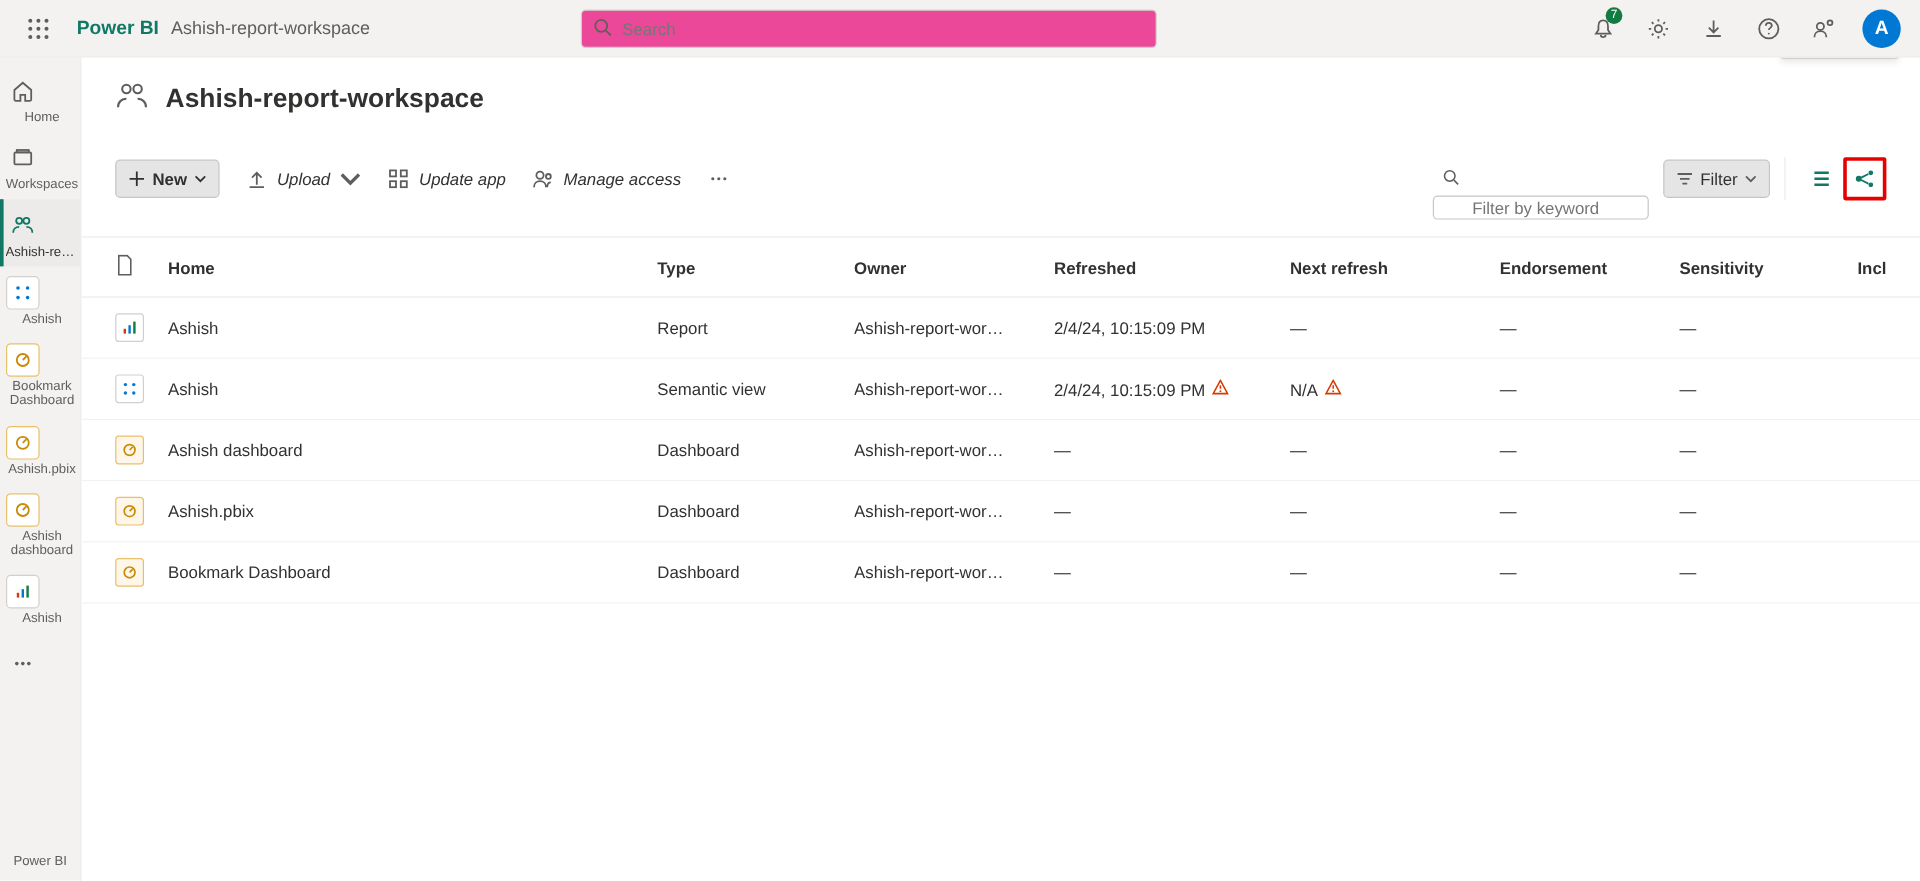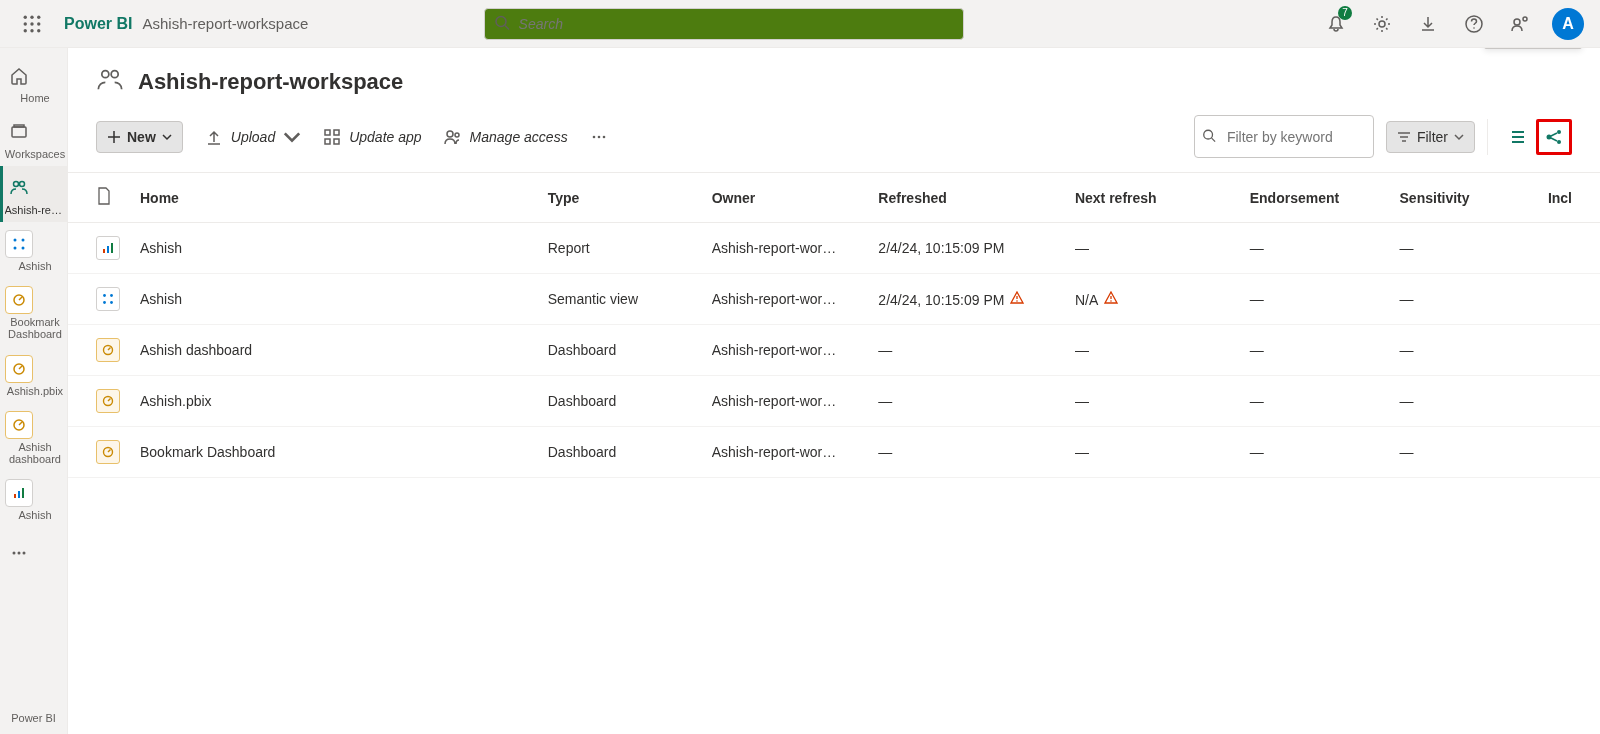--- a/index.html
+++ b/index.html
@@ -5,21 +5,21 @@
 * { box-sizing: border-box; margin: 0; padding: 0; }
 body { font-family: "Segoe UI", -apple-system, sans-serif; font-size: 14px; color: #323130; background: #fff; overflow: hidden; }
 
 
 .topbar { display: flex; align-items: center; height: 48px; background: #f3f2f1; padding: 0 8px; border-bottom: 1px solid #edebe9; }
 .waffle { width: 48px; height: 48px; display:flex; align-items:center; justify-content:center; cursor:pointer; }
 .waffle svg { width:18px; height:18px; }
 .brand { font-weight:600; font-size:16px; color:#117865; margin-left:8px; margin-right:10px; }
 .breadcrumb-top { color:#605e5c; font-size:15px; }
 .search-wrap { flex:0 0 auto; margin-left:auto; margin-right:auto; width:480px; position:relative; }
-.search-wrap input { width:100%; height:32px; border:1px solid #d2d0ce; border-radius:4px; background:#4d7c0f; padding:0 12px 0 34px; font-size:14px; outline:none;font-style:italic; }
+.search-wrap input { width:100%; height:32px; border:1px solid #d2d0ce; border-radius:4px; background:#ec4899; padding:0 12px 0 34px; font-size:14px; outline:none; }
 .search-wrap .s-icon { position:absolute; left:10px; top:50%; transform:translateY(-50%); color:#605e5c; }
 .top-actions { display:flex; align-items:center; gap:2px; margin-left:auto; }
 .icon-btn { width:44px; height:48px; display:flex; align-items:center; justify-content:center; cursor:pointer; color:#605e5c; position:relative; }
 .icon-btn svg { width:20px; height:20px; }
 .badge { position:absolute; top:6px; right:6px; background:#107c41; color:#fff; border-radius:10px; font-size:10px; min-width:14px; height:14px; display:flex; align-items:center; justify-content:center; padding:0 3px; }
 .avatar { width:32px; height:32px; border-radius:50%; background:#0078d4; color:#fff; display:flex; align-items:center; justify-content:center; font-weight:600; font-size:16px; margin:0 8px; cursor:pointer; }
 
 
 .layout { display:flex; height:calc(100vh - 48px); }
 .leftrail { width:68px; background:#f3f2f1; border-right:1px solid #edebe9; display:flex; flex-direction:column; align-items:center; padding-top:6px; overflow:hidden; }
@@ -42,21 +42,21 @@
 .ws-icon { color:#605e5c; }
 .ws-title { font-size:22px; font-weight:600; color:#323130; }
 
 .toolbar { display:flex; align-items:center; padding:8px 28px 14px; gap:22px; border-bottom:1px solid #edebe9; position:relative; }
 .btn { height:32px; border:1px solid #c8c6c4; background:#e5e5e5; border-radius:4px; display:flex; align-items:center; padding:0 10px; font-size:14px; cursor:pointer; gap:6px; color:#323130; }
 .btn.new { font-weight:600; }
 .cmd { display:flex; align-items:center; gap:8px; color:#323130; cursor:pointer; font-size:14px;font-style:italic; }
 .cmd svg { width:18px; height:18px; color:#605e5c; }
 .toolbar-right { margin-left:auto; display:flex; align-items:center; gap:12px; }
 .filter-input { position:relative; }
-.filter-input input { height:43px; width:180px; border:1px solid #c8c6c4; border-radius:4px; padding:0 10px 0 32px; font-size:14px; outline:none; }
+.filter-input input { height:20px; width:180px; border:1px solid #c8c6c4; border-radius:4px; padding:0 10px 0 32px; font-size:14px; outline:none;margin-top:48px; }
 .filter-input .s-icon { position:absolute; left:8px; top:50%; transform:translateY(-50%); color:#605e5c; }
 .view-toggle { display:flex; align-items:center; gap:0; border-left:1px solid #edebe9; padding-left:12px; }
 .vbtn { width:36px; height:36px; display:flex; align-items:center; justify-content:center; cursor:pointer; color:#605e5c; border-radius:2px; }
 .vbtn.highlighted { border:3px solid #e60000; }
 .vbtn svg { width:18px; height:18px; }
 .tooltip { position:absolute; right:18px; top:-24px; background:#fff; border:1px solid #c8c6c4; padding:4px 10px; font-size:13px; border-radius:2px; box-shadow:0 2px 6px rgba(0,0,0,0.1); white-space:nowrap; }
 
 
 .table-wrap { padding:0 0 0 0; }
 table { width:100%; border-collapse:collapse; }

